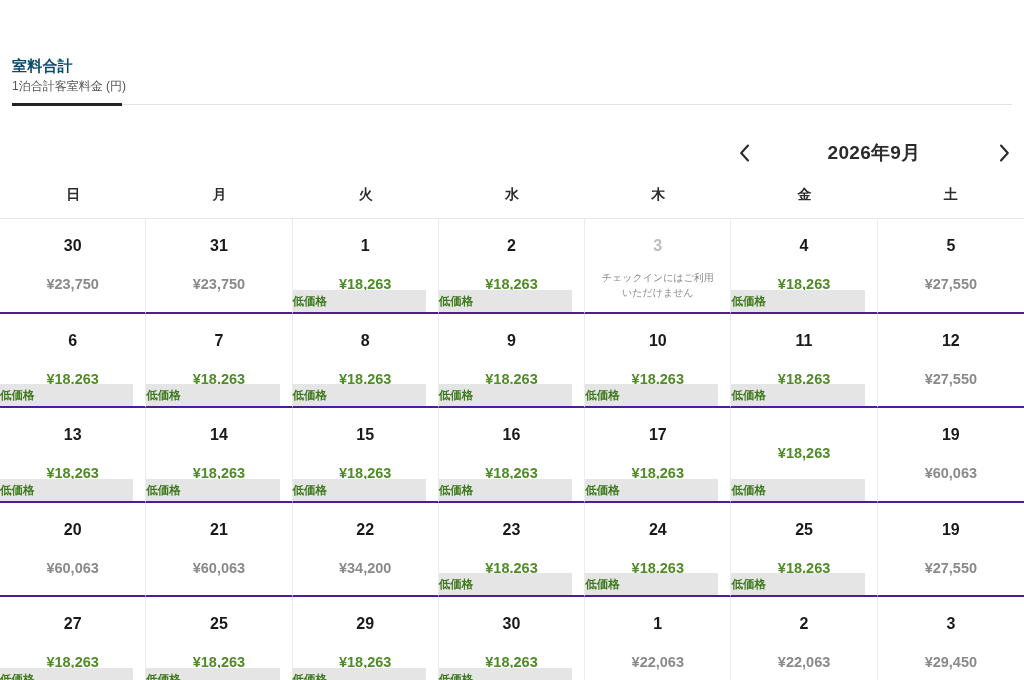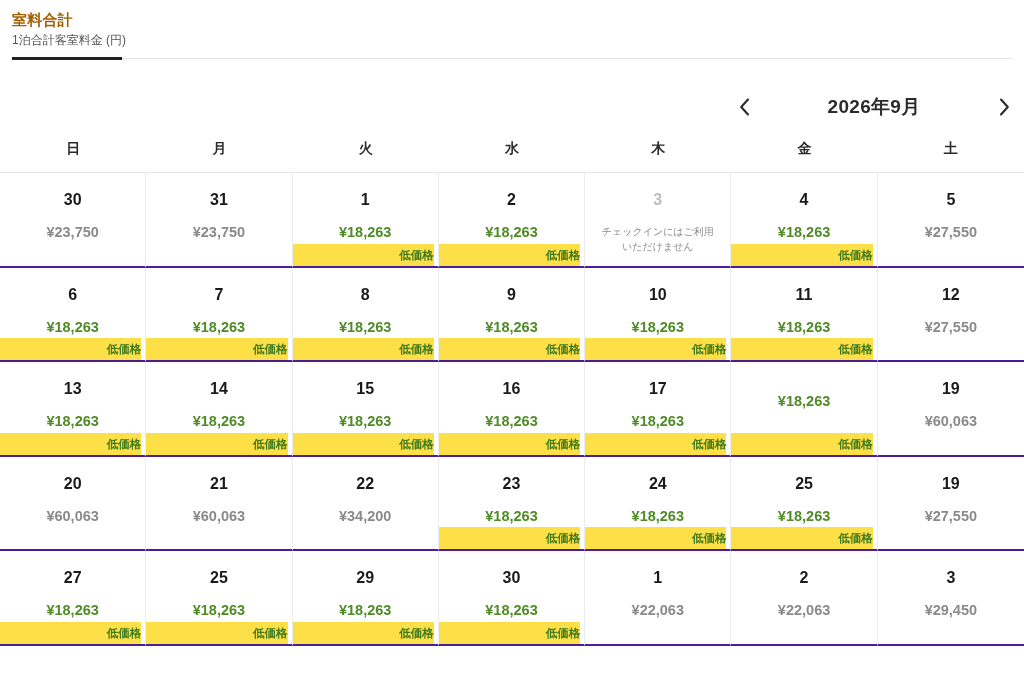--- a/index.html
+++ b/index.html
@@ -11,23 +11,24 @@
     color: #222222;
     overflow: hidden;
   }
   .page { width: 1024px; height: 680px; position: relative; }
 
   
   .header { padding: 10px 0 0 12px; }
   .header-title {
     font-size: 15px;
     font-weight: bold;
-    color: #a16207;
+    color: #0c4a6e;
     letter-spacing: .2px;
     line-height: 20px;
+    margin-top: 46px;
   }
   .header-sub {
     font-size: 12px;
     color: #555555;
     line-height: 18px;
     margin-top: 1px;
   }
   .tab-rule {
     position: relative;
     height: 3px;
@@ -116,47 +117,47 @@
 
   .daynum {
     font-size: 16px;
     font-weight: bold;
     color: #1a1a1a;
     line-height: 20px;
   }
   .daynum.muted { color: #bdbdbd; font-weight: bold; }
 
   .price {
-    margin-top: 12px;
+    margin-top: 18px;
     font-size: 14.5px;
     font-weight: bold;
     line-height: 20px;
     color: #8a8a8a;
   }
   .price.low { color: #4f8b26; }
 
   .disabled-msg {
     margin-top: 14px;
     font-size: 10px;
     line-height: 15px;
     color: #8a8a8a;
     padding: 0 16px;
     font-weight: normal;
   }
 
   .badge {
     position: absolute;
-    left: 0; right: 4px; bottom: 0;
+    left: 0; right: 12px; bottom: 0;
     height: 22px;
     line-height: 22px;
-    background: #fde047;
+    background: #e5e5e5;
     color: #3f7a1e;
     font-size: 11.5px;
     font-weight: bold;
-    text-align: right;
+    text-align: left;
   }
 </style>
 </head>
 <body>
 
 <div class="page">
 
   <div class="header">
     <div class="header-title">室料合計</div>
     <div class="header-sub">1泊合計客室料金 (円)</div>

